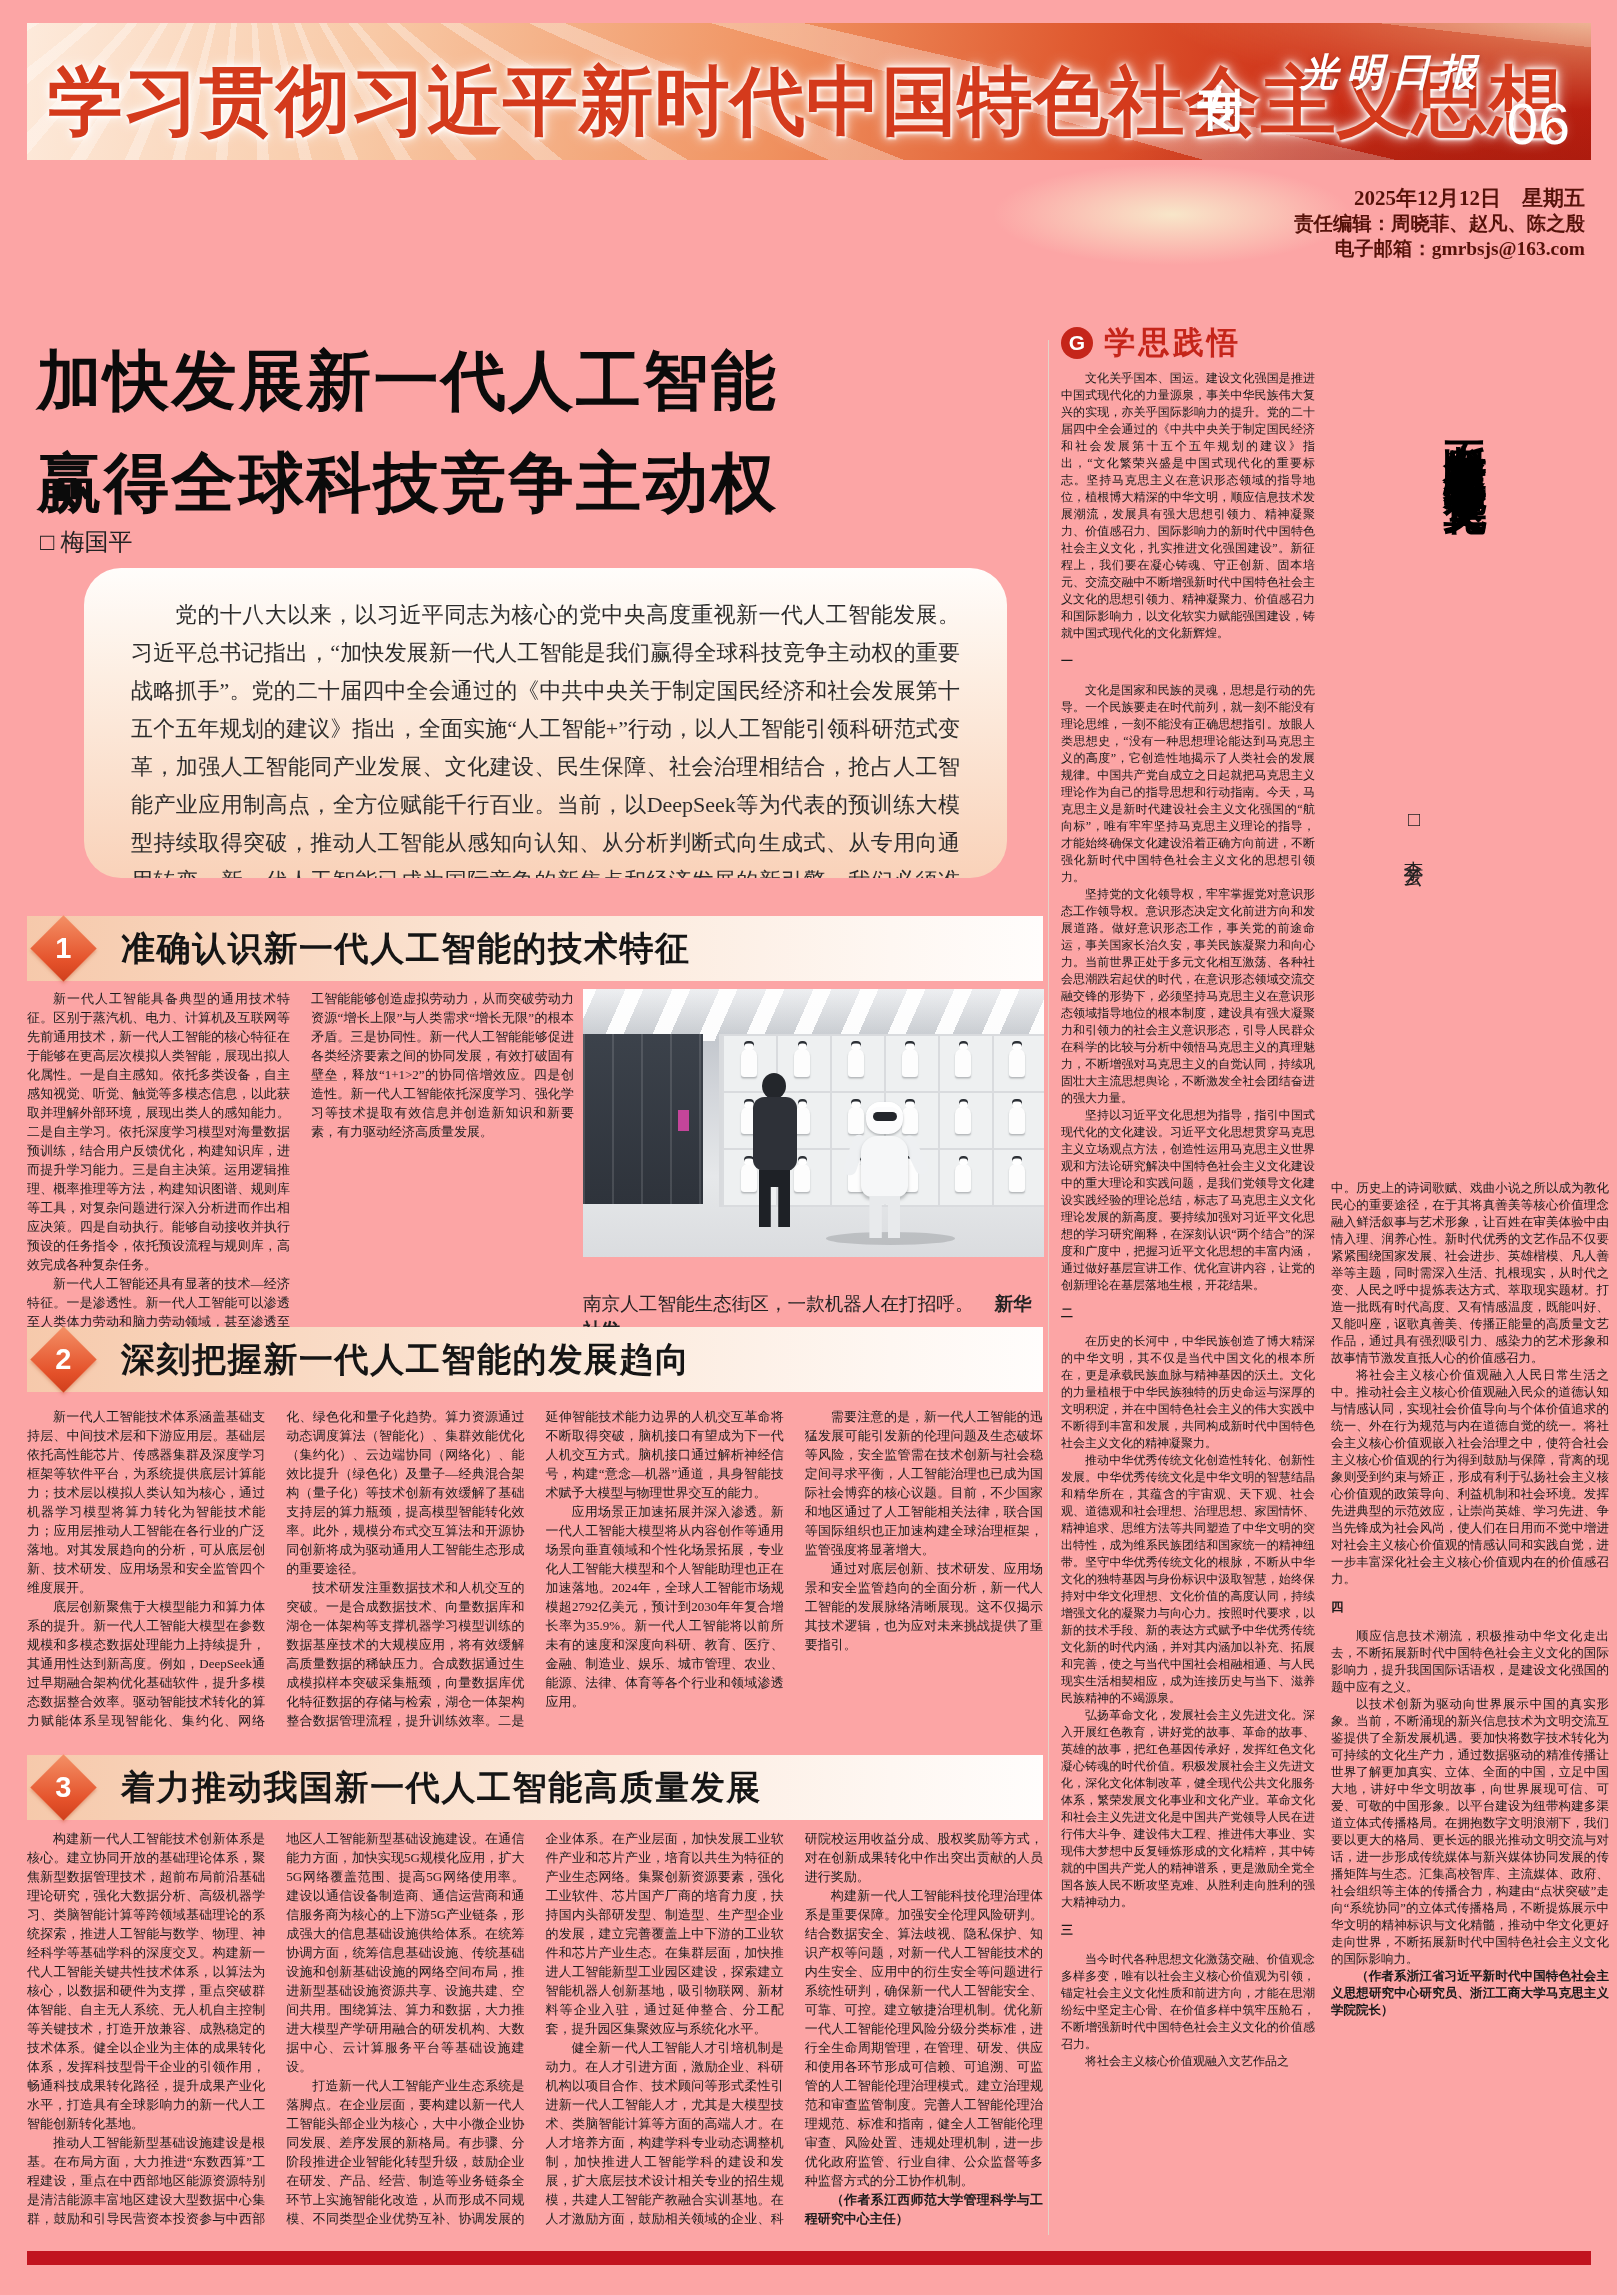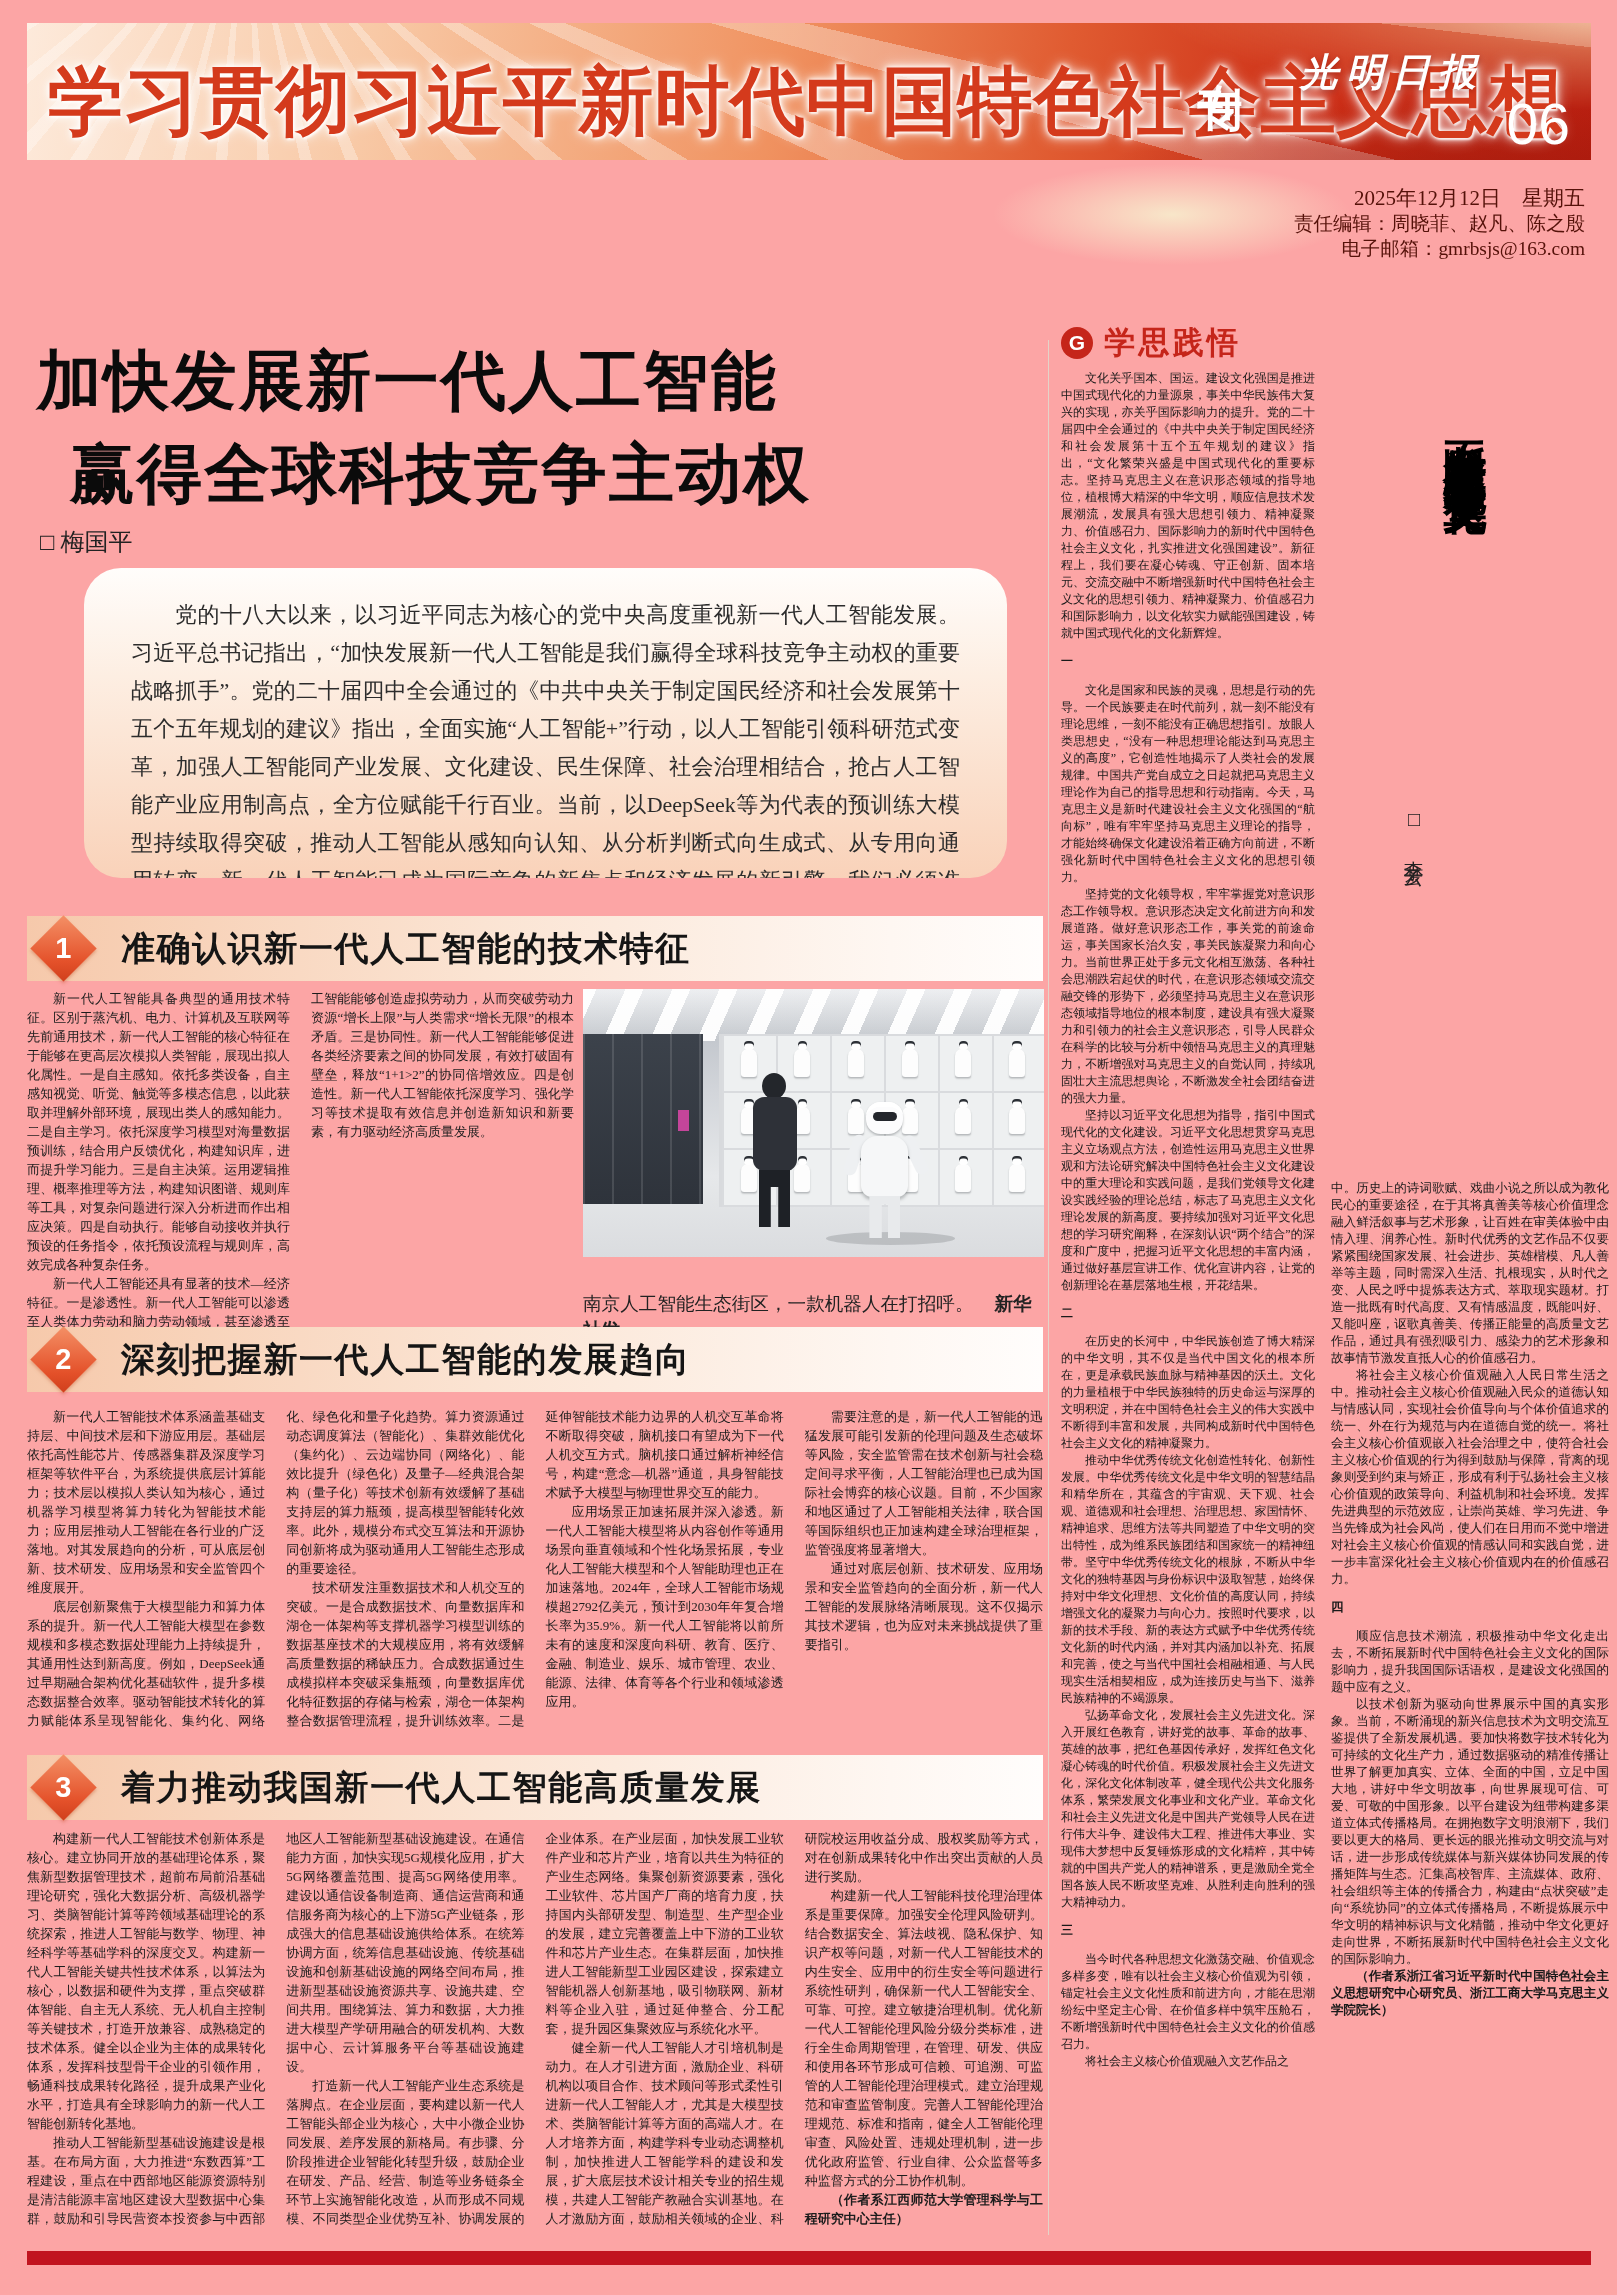--- a/index.html
+++ b/index.html
@@ -23,29 +23,29 @@
     font-family:"Liberation Sans","DejaVu Sans",sans-serif;font-weight:900;font-size:45px;color:#fff;letter-spacing:4.9px;
     text-shadow:0 1.6px 4.9px rgba(140,20,5,.5);}
   .masthead{position:absolute;right:107px;top:24px;z-index:4;font-style:italic;font-weight:bold;
     font-size:38px;color:#fff;letter-spacing:8px;text-shadow:0 1.6px 4.9px rgba(120,10,5,.45);text-align:center;}
   .page-num{position:absolute;right:21px;top:68px;z-index:4;font-family:"Liberation Sans","DejaVu Sans",sans-serif;
     font-size:57px;color:#fff;font-weight:400;}
 
   
   .date-swoosh{position:absolute;right:259px;top:162px;width:372px;height:105px;
     background:radial-gradient(ellipse at center,#f8e6c9 0%,rgba(248,230,201,0) 68%);}
-  .dateline{position:absolute;right:32px;top:186px;text-align:right;color:#551109;font-weight:normal;line-height:25px;}
+  .dateline{position:absolute;right:32px;top:186px;text-align:right;color:#551109;font-weight:bold;line-height:25px;}
   .dateline .d1{font-size:21px;}
   .dateline .d2,.dateline .d3{font-size:19.4px;}
 
   
   .main{position:absolute;left:27px;top:332px;width:1016px;height:1908px;}
   .m-title{position:absolute;left:9.7px;font-weight:900;font-size:65px;letter-spacing:2.4px;color:#0b0b0b;margin:0;white-space:nowrap;}
   .m-title.l1{top:4.9px;}
-  .m-title.l2{top:98px;margin-left:33px;}
+  .m-title.l2{top:107px;}
   .m-author{position:absolute;left:13px;top:194px;font-size:24px;color:#222;}
   .intro-box{position:absolute;left:57px;top:236px;width:923px;height:310px;border-radius:37px;
     background:linear-gradient(180deg,#fffdfb 0%,#fdeee2 35%,#f9d2b9 100%);
     padding:27.5px 47px;overflow:hidden;}
   .intro-box p{margin:0;font-size:22px;line-height:38px;text-align:justify;text-indent:2em;color:#2c2c2c;font-weight:500;}
 
   .sec-band{position:absolute;left:0;width:1016px;height:65px;display:flex;align-items:center;
     background:linear-gradient(90deg,#f6c9ab 0%,#fbe4d3 45%,#fef7f2 85%,#fffdfc 100%);}
   .band1{top:584px;} .band2{top:995px;} .band3{top:1423px;}
   .diamond{width:47px;height:47px;margin-left:13px;flex:0 0 auto;transform:rotate(45deg);

